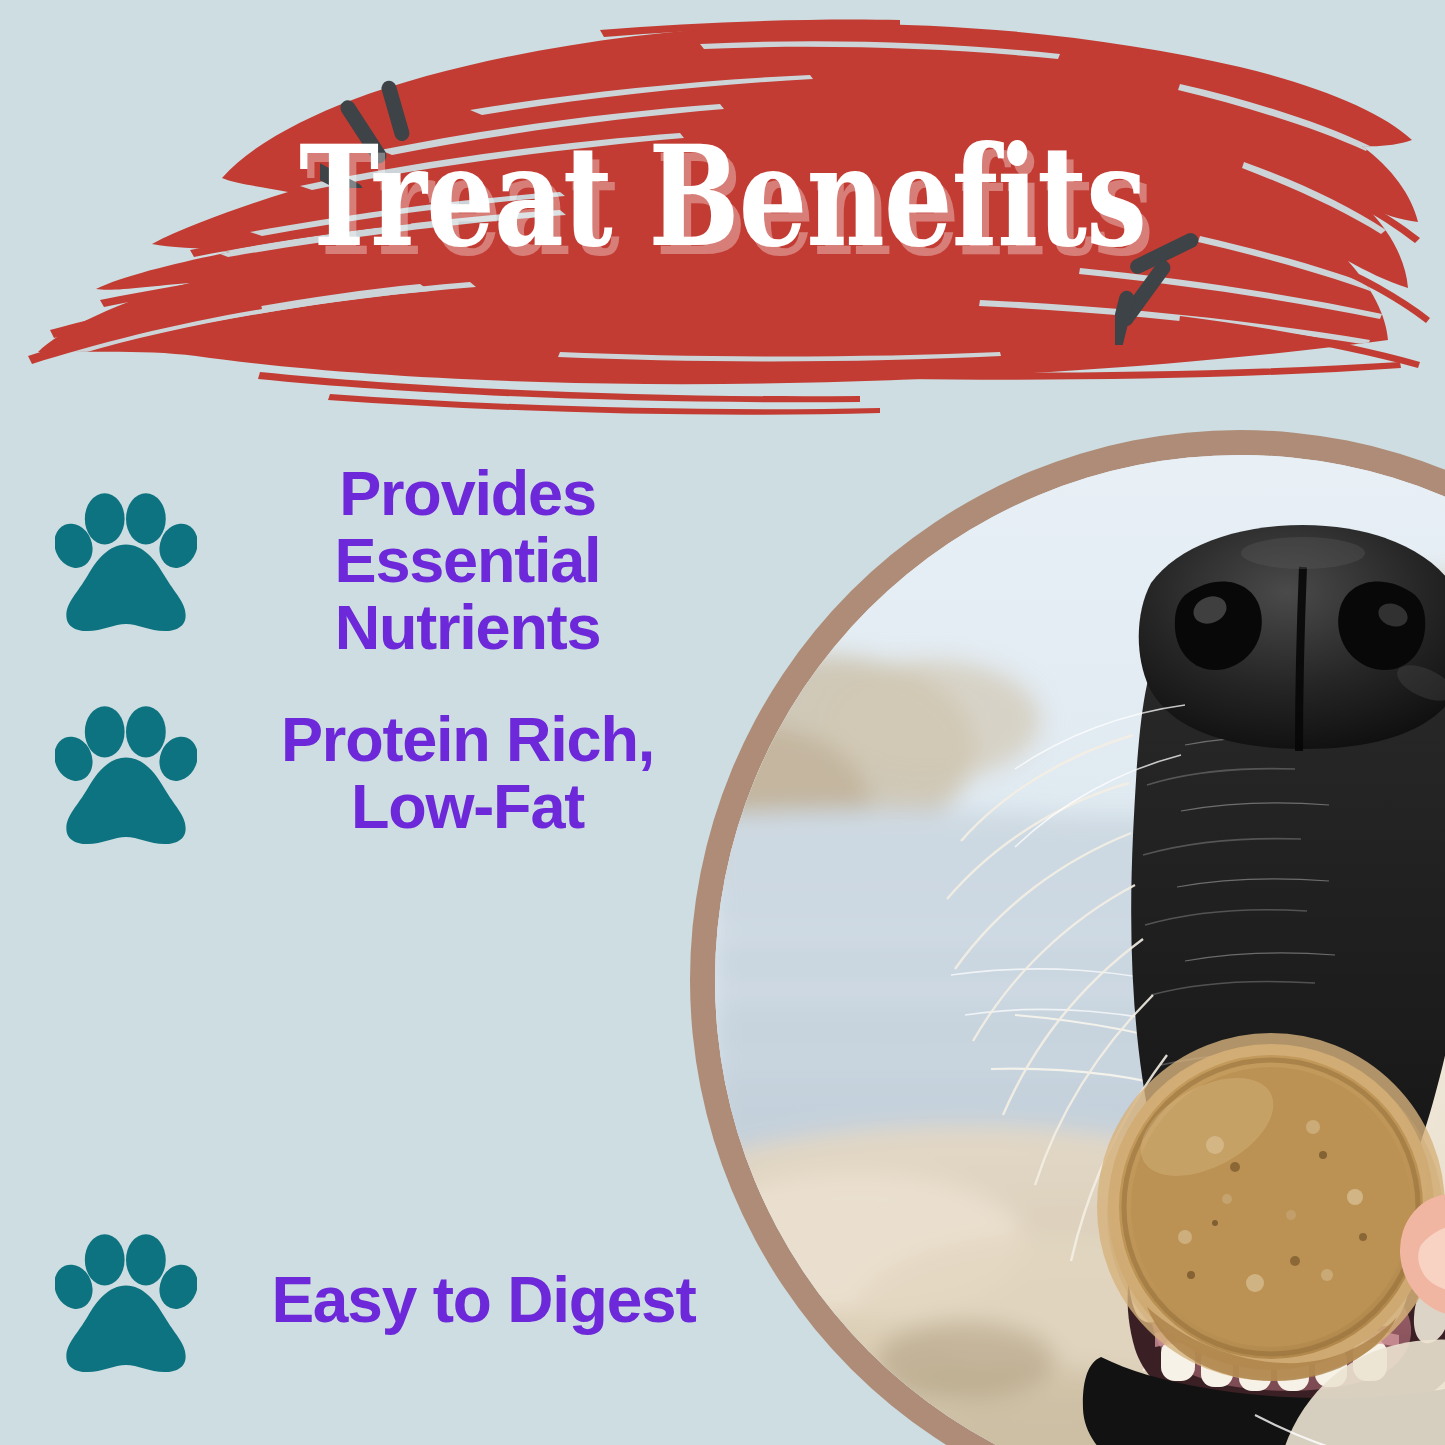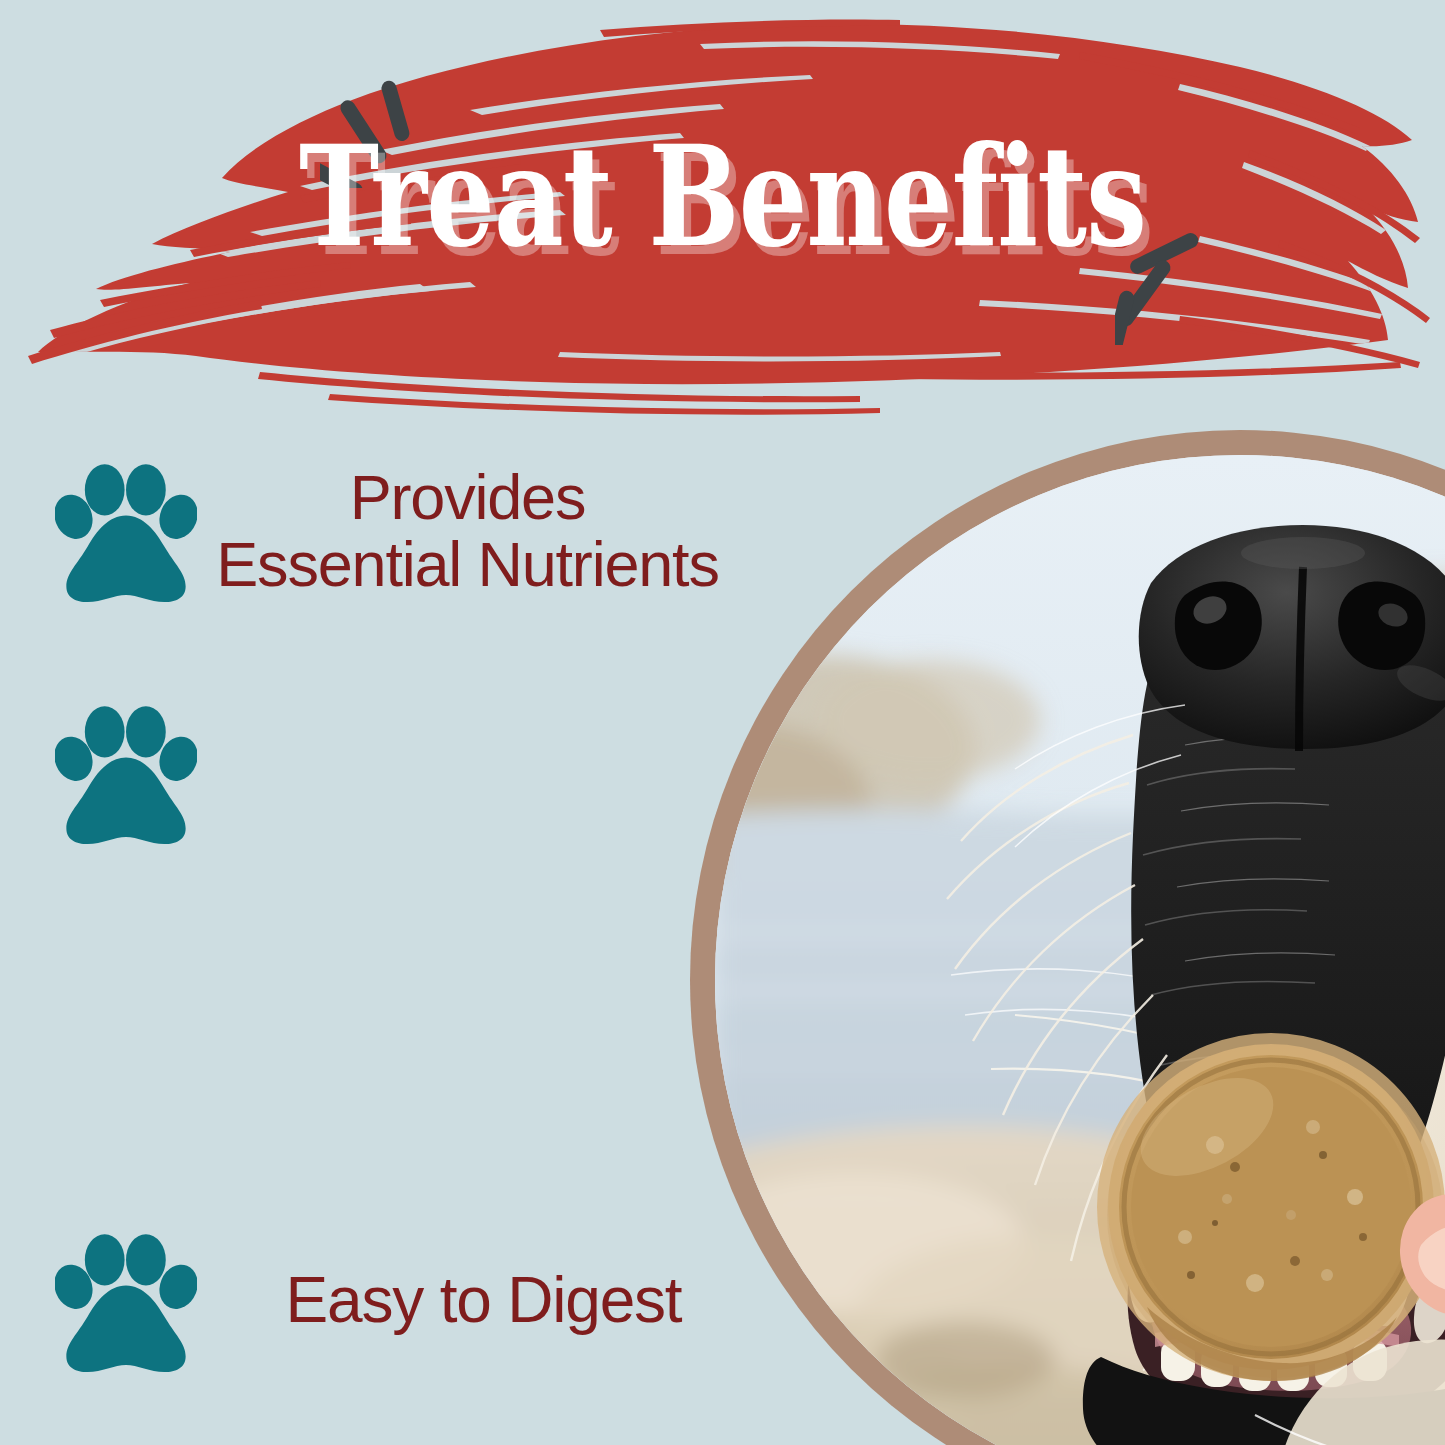--- a/index.html
+++ b/index.html
@@ -65,23 +65,23 @@
   }
   .paw-icon {
     flex: 0 0 auto;
     width: 142px;
     margin-left: 55px;
     display: block;
   }
   .benefit-label {
     flex: 1 1 auto;
     text-align: center;
-    color: #7f1d1d;
+    color: #6d28d9;
     font-family: "Liberation Sans", sans-serif;
-    font-weight: normal;
+    font-weight: bold;
     font-size: 63px;
     line-height: 1.06;
     letter-spacing: -1.2px;
     padding-right: 22px;
     white-space: pre-line;
   }
   #row-0 { top: 20px; }
   #row-1 { top: 262px; }
   #row-2 { top: 508px; }
   #row-3 { top: 790px; }
@@ -252,20 +252,22 @@
                    C 62 39 71 50 77 61
                    C 84 73 92 80 92 89
                    C 92 97 85 100 77 100
                    C 67 100 58 95 50 95
                    C 42 95 33 100 23 100
                    C 15 100 8 97 8 89
                    C 8 80 16 73 23 61
                    C 29 50 38 39 50 39 Z"></path>
         </g>
       </svg>
+      <div class="benefit-label">Protein Rich,
+Low-Fat</div>
     </div>
 
 
     <div class="benefit-row" id="row-3">
       <svg class="paw-icon" viewBox="0 0 100 100">
         <g fill="#0d7380">
           <ellipse cx="35" cy="21" rx="14" ry="18"></ellipse>
           <ellipse cx="64" cy="21" rx="14" ry="18"></ellipse>
           <ellipse cx="13" cy="40" rx="13" ry="16" transform="rotate(-22 13 40)"></ellipse>
           <ellipse cx="87" cy="40" rx="13" ry="16" transform="rotate(22 87 40)"></ellipse>

